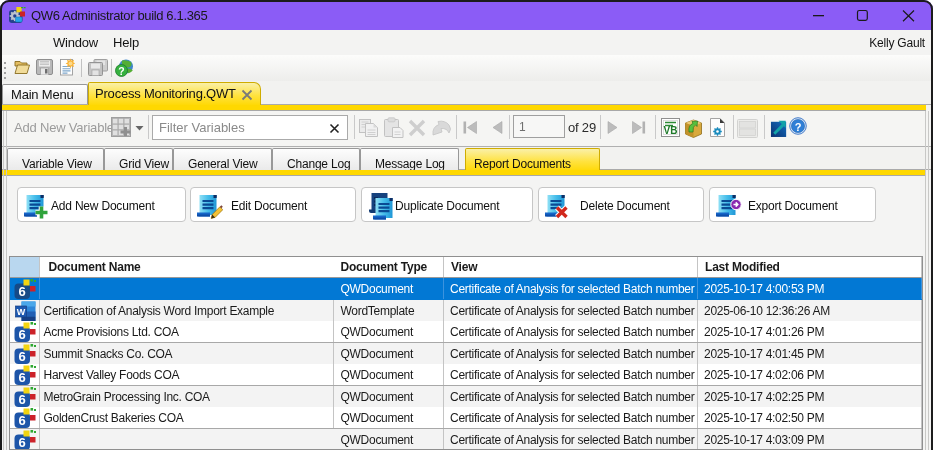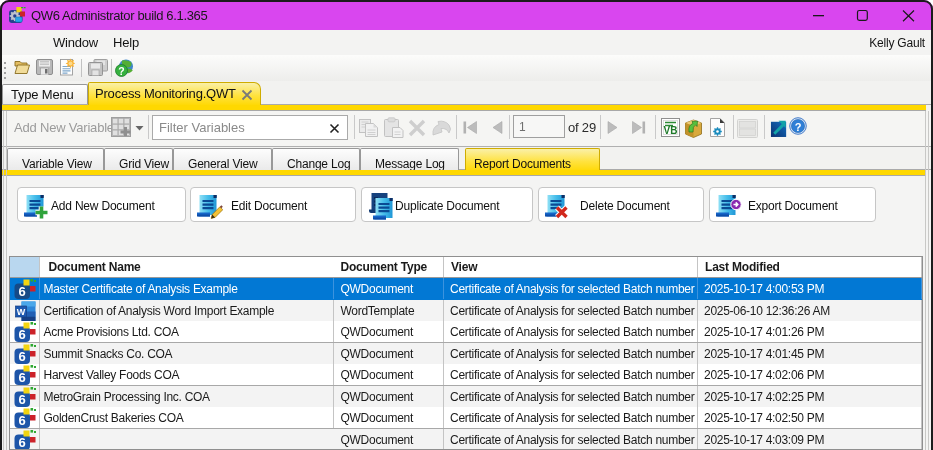--- a/index.html
+++ b/index.html
@@ -10,21 +10,21 @@
   background:#f2f2f0;
   border-radius:9px 9px 0 0;
   overflow:hidden;
 }
 #frame {
   position:absolute; left:0; top:0; width:933px; height:460px;
   border:2px solid #1c1c1c; border-radius:9px 9px 0 0;
   z-index:99; pointer-events:none;
 }
 
-#titlebar { position:absolute; left:0; top:0; width:100%; height:30px; background:#d946ef; }
+#titlebar { position:absolute; left:0; top:0; width:100%; height:30px; background:#8b5cf6; }
 #appicon { position:absolute; left:8px; top:7px; }
 #title { position:absolute; left:31px; top:8px; font-size:13px; color:#191919; letter-spacing:-0.35px; }
 
 #menubar { position:absolute; left:0; top:30px; width:100%; height:25px; background:#f3f3f2; font-size:13px; color:#141414; }
 .menuitem { position:absolute; top:5px; letter-spacing:-0.2px; }
 #usertxt { position:absolute; right:8px; top:6px; font-size:12px; letter-spacing:-0.2px; }
 
 #toolbar1 { position:absolute; left:0; top:55px; width:100%; height:26px; background:linear-gradient(#fcfcfb,#ededeb); }
 #toolbar1 svg { position:absolute; top:2px; }
 .t1sep { position:absolute; top:4px; width:1px; height:18px; background:#c2c2c2; }
@@ -145,21 +145,21 @@
       <circle cx="11" cy="7.5" r="7" fill="#3f86cc"></circle>
       <path d="M7 1.5 Q12 0.5 16 3 Q17.5 6 15 8 Q11 9.5 9.5 7 Q6 5.5 7 1.5" fill="#54ae34"></path>
       <path d="M12 9.5 Q16 9 17.8 11.5 Q16 13.8 13 14.2 Q11.5 11.5 12 9.5" fill="#54ae34"></path>
       <circle cx="6.5" cy="11.5" r="6" fill="#35b13f" stroke="#1d7a28" stroke-width="0.8"></circle>
       <text x="6.5" y="15.5" font-size="10.5" font-weight="bold" fill="#fff" text-anchor="middle" font-family="Liberation Sans">?</text>
     </svg>
   </div>
   <div id="doctabs">
     <div style="position:absolute;left:0;top:23px;width:100%;height:1px;background:#aaaaaa;"></div>
     <div class="dtab" id="tab-main">
-        <span>Type Menu</span>
+        <span>Main Menu</span>
       </div>
     <div class="dtab" id="tab-proc">
         <span class="t">Process Monitoring.QWT</span>
       <svg style="position:absolute;right:7px;top:6px;" width="12" height="12">
           <path d="M1.5 1.5 L10.5 10.5 M10.5 1.5 L1.5 10.5" stroke="#7a7a7a" stroke-width="1.8"></path>
         </svg>
     </div>
   </div>
   <div id="ystrip1"></div>
   <div id="toolbar2">
@@ -472,23 +472,20 @@
           <div class="row rowsel" style="top:21px;height:21.5px;">
             <svg class="ricon" width="23" height="21" viewBox="0 0 23 21">
   <rect x="0.5" y="4.5" width="15.5" height="15.5" rx="4" fill="#164a86"></rect>
   <text x="8" y="17" font-size="13" font-weight="bold" fill="#fff" text-anchor="middle" font-family="Liberation Sans">6</text>
   <rect x="9.5" y="0.5" width="6" height="6" fill="#f2d411"></rect>
   <rect x="16" y="7" width="5.5" height="5.5" fill="#cc2229"></rect>
   <rect x="16.5" y="0" width="2.6" height="2.6" fill="#2fa832"></rect>
   <rect x="20" y="1" width="2" height="2" fill="#2fa832"></rect>
  </svg>
             <div class="cell" style="left:0;width:29.5px;"></div>
-            <div class="cell" style="left:29.5px;width:294px;">
-              <span style="left:4px;">Master Certificate of Analysis Example</span>
-            </div>
             <div class="cell" style="left:323.5px;width:110.5px;">
               <span style="left:7px;">QWDocument</span>
             </div>
             <div class="cell" style="left:434px;width:254px;">
               <span style="left:6px;">Certificate of Analysis for selected Batch number</span>
             </div>
             <div class="cell" style="left:688px;width:224px;">
               <span style="left:6px;">2025-10-17 4:00:53 PM</span>
             </div>
           </div>

